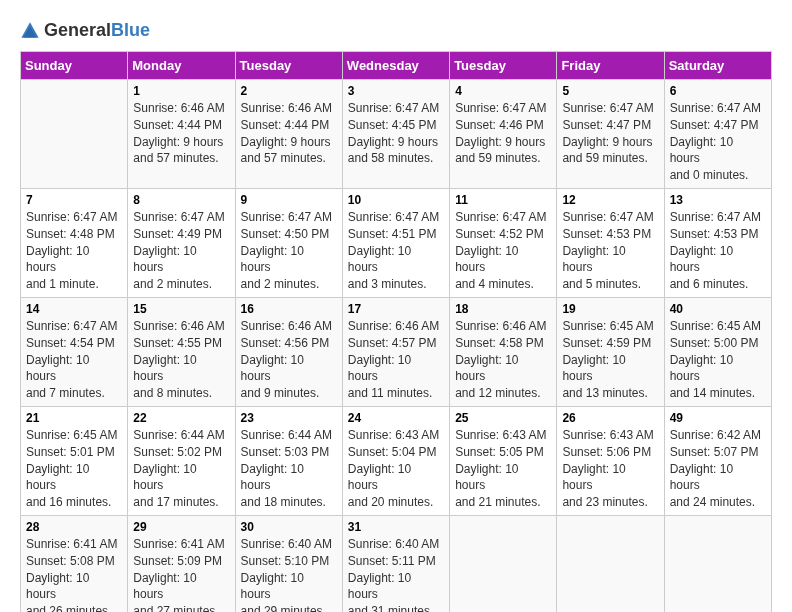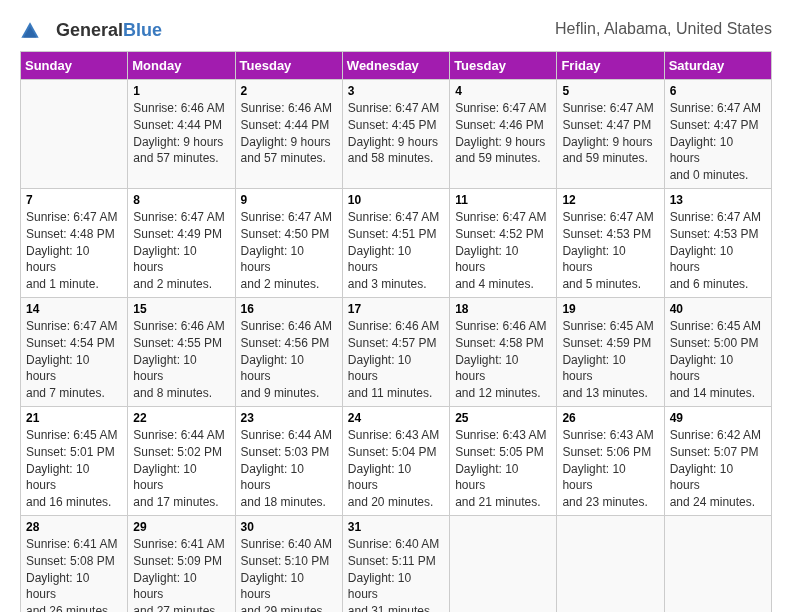--- a/index.html
+++ b/index.html
@@ -12,21 +12,21 @@
     }
     .header-area {
       display: flex;
       justify-content: space-between;
       align-items: flex-start;
       margin-bottom: 10px;
     }
     .logo {
       display: flex;
       align-items: flex-end;
-      gap: 16px;
+      gap: 4px;
     }
     .logo-icon {
       width: 20px;
       height: 20px;
     }
     .title-area {
       text-align: right;
     }
     .main-title {
       font-size: 36px;
@@ -85,21 +85,20 @@
   <div class="logo">
     <svg class="logo-icon" viewBox="0 0 30 30" xmlns="http://www.w3.org/2000/svg">
       <polygon points="15,2 28,25 2,25" fill="#3a7abf"></polygon>
       <polygon points="15,8 25,25 5,25" fill="#1a4a8f" opacity="0.4"></polygon>
     </svg>
     <div>
       <span style="font-size:18px;font-weight:bold;color:#333;">General</span><span style="font-size:18px;font-weight:bold;color:#3a7abf;">Blue</span>
     </div>
   </div>
   <div class="title-area">
-    <div class="subtitle">Heflin, Alabama, United States</div>
   </div>
 </div>
 
 <table>
   <thead>
     <tr>
     <th>Sunday</th>
         <th>Monday</th>
         <th>Tuesday</th>
         <th>Wednesday</th>

